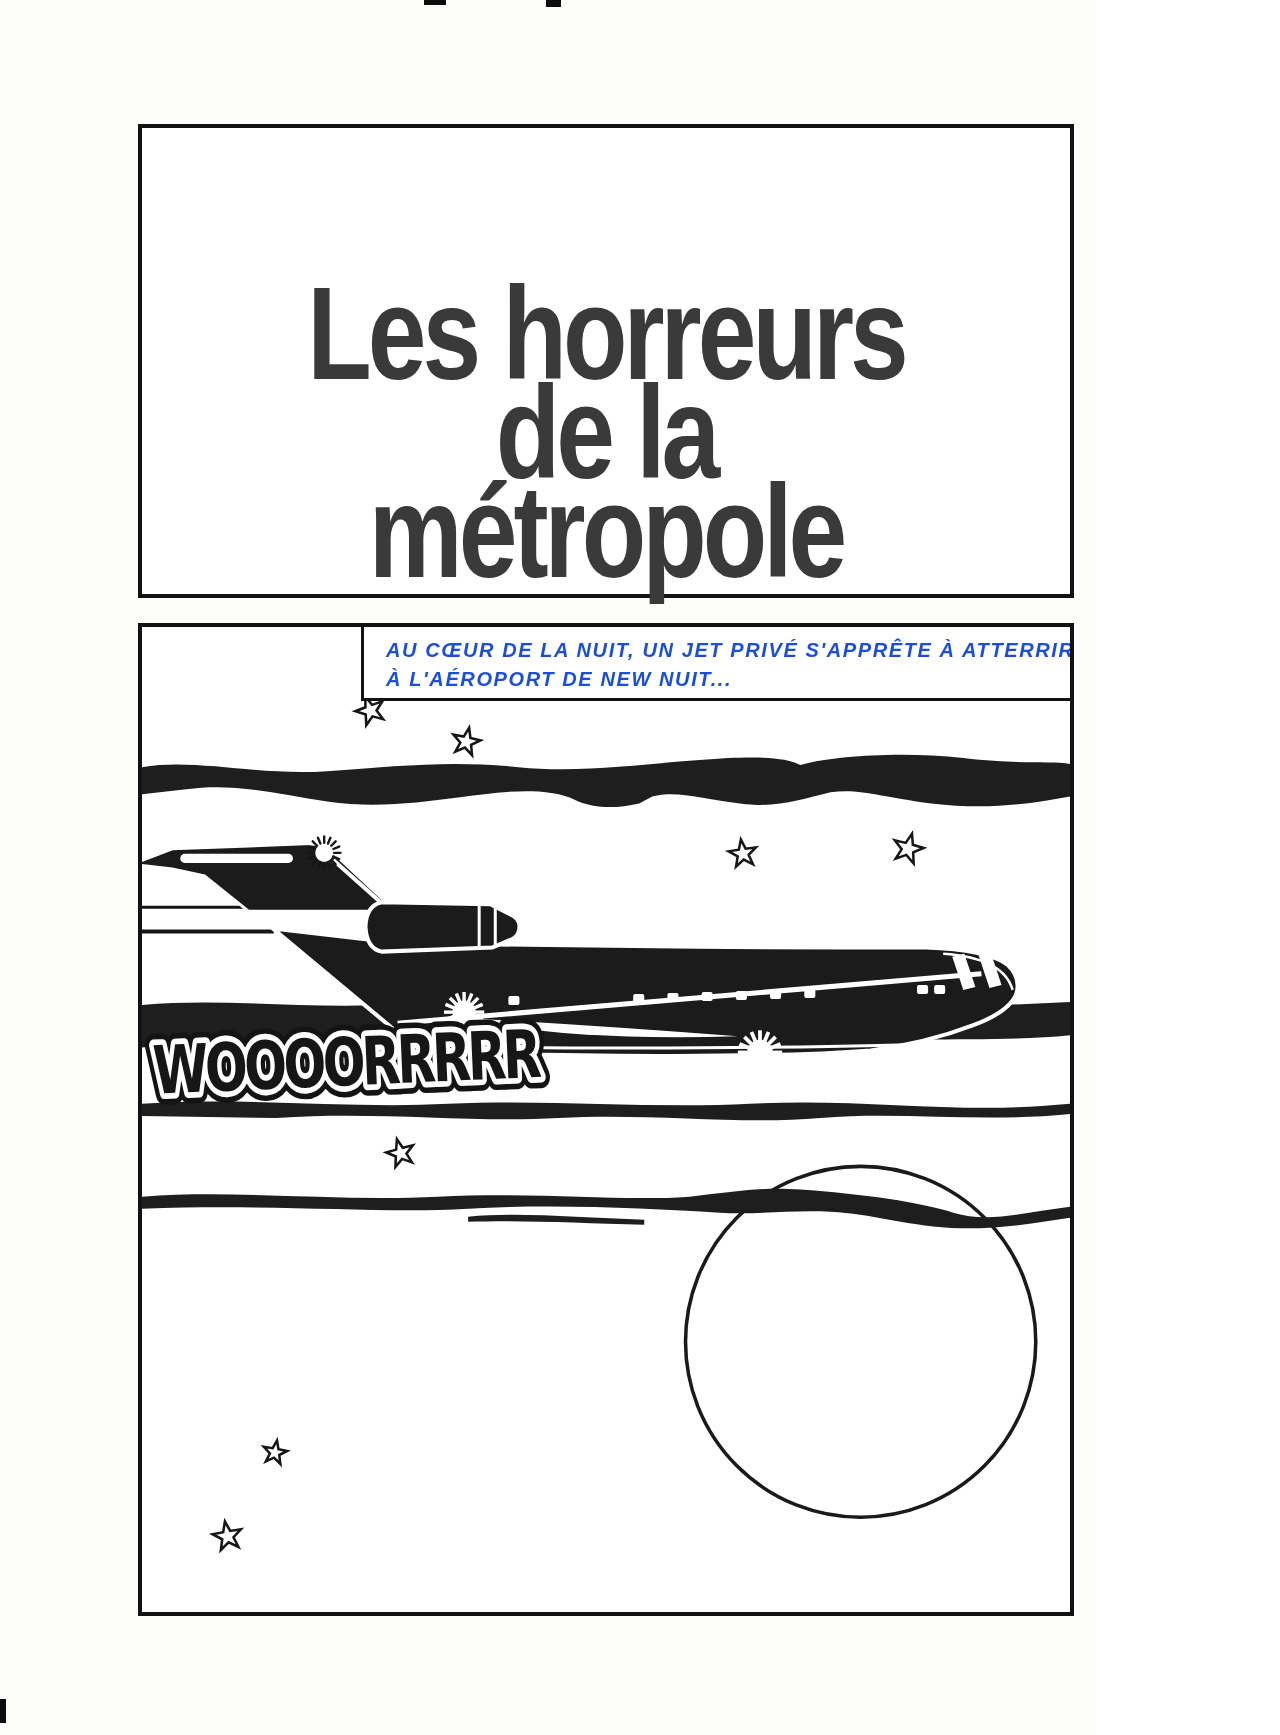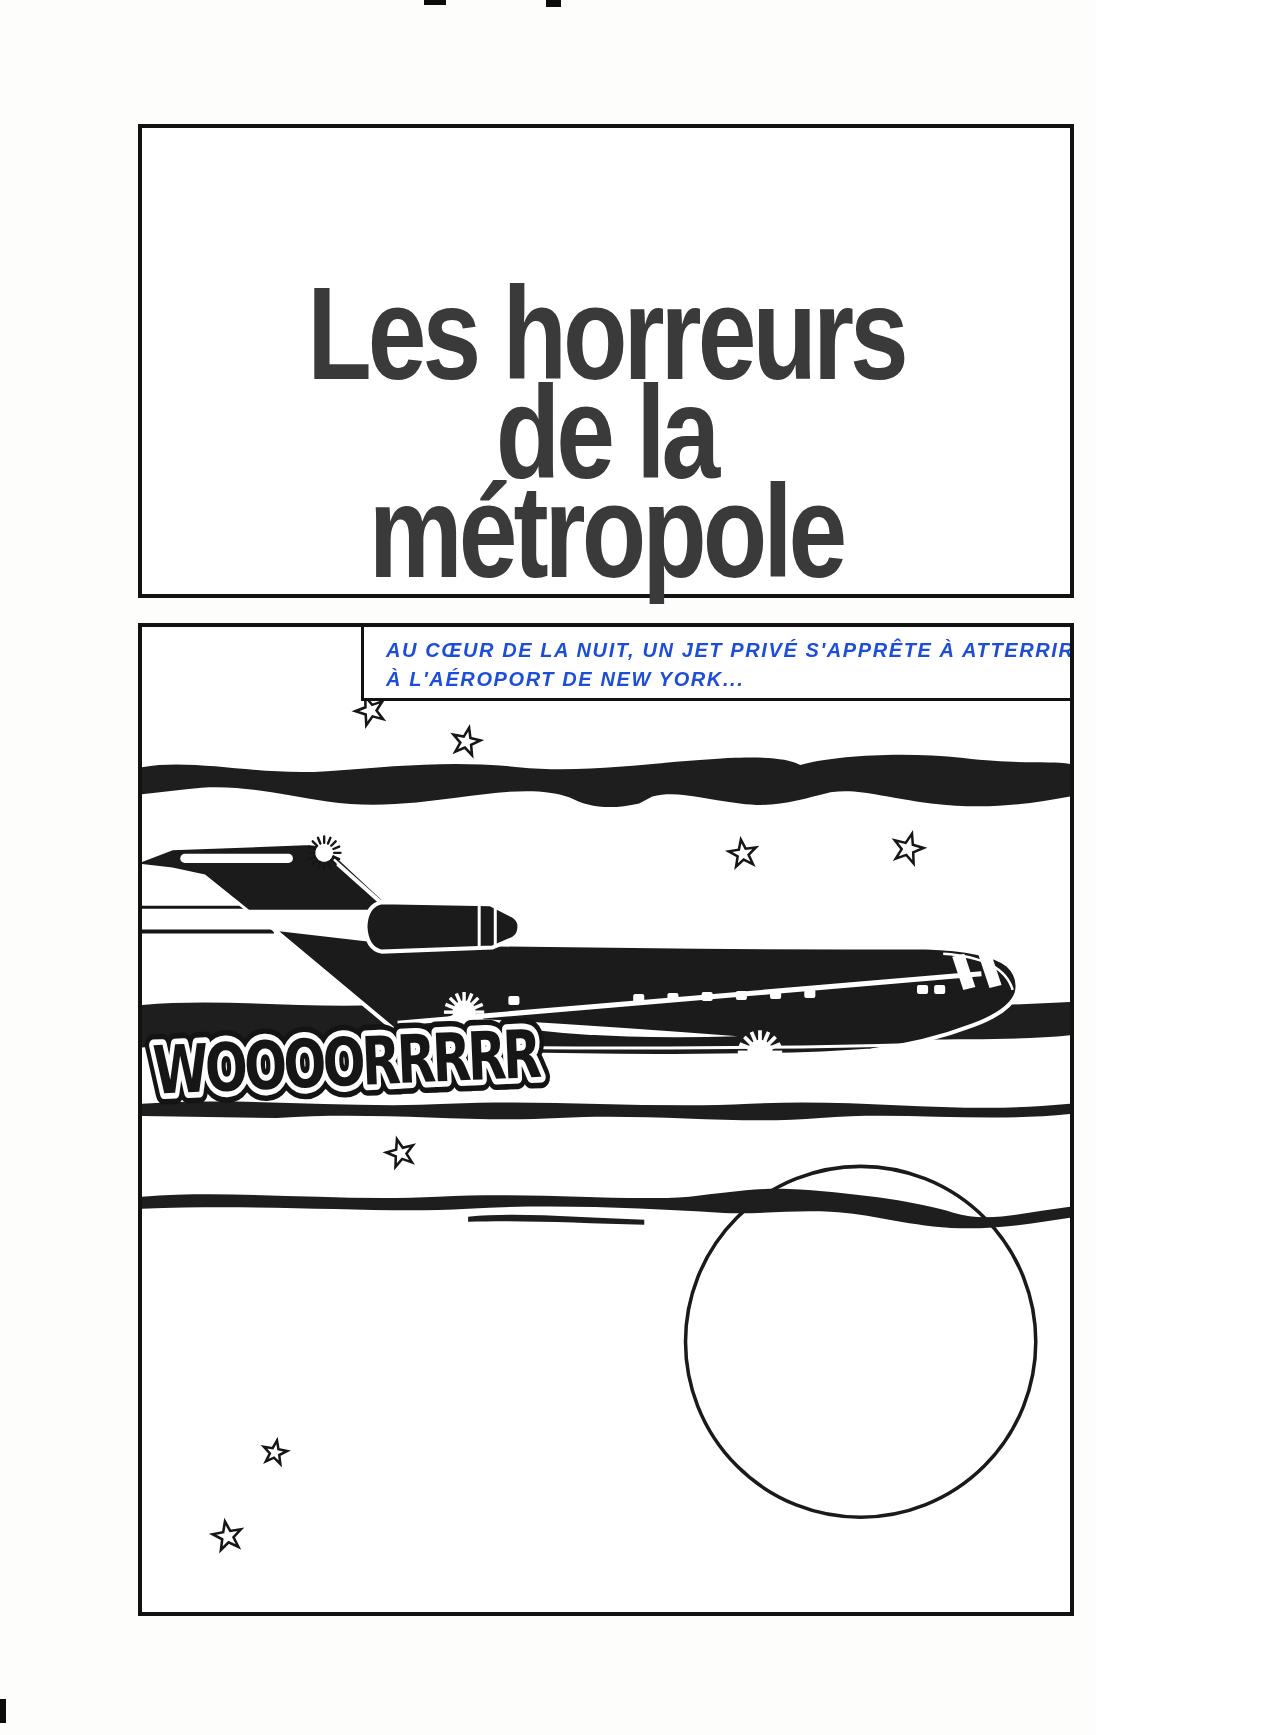--- a/index.html
+++ b/index.html
@@ -166,17 +166,17 @@
 
       <g transform="translate(158,1094) rotate(-2.5) scale(1,1.32)" font-family="DejaVu Sans, sans-serif" font-weight="bold" font-size="50" letter-spacing="-3.5">
         <text x="0" y="0" fill="none" stroke="#141414" stroke-width="17" stroke-linejoin="round">WOOOORRRRR</text>
         <text x="0" y="0" fill="none" stroke="#ffffff" stroke-width="8.5" stroke-linejoin="round">WOOOORRRRR</text>
         <text x="0" y="0" fill="#161616">WOOOORRRRR</text>
       </g>
     </svg>
 
     <div id="caption-box">
       <div class="caption-line">AU CŒUR DE LA NUIT, UN JET PRIVÉ S'APPRÊTE À ATTERRIR</div>
-      <div class="caption-line">À L'AÉROPORT DE NEW YORK...</div>
+      <div class="caption-line">À L'AÉROPORT DE NEW NUIT...</div>
     </div>
 
   </div>
 </div>
 
 </body></html>

